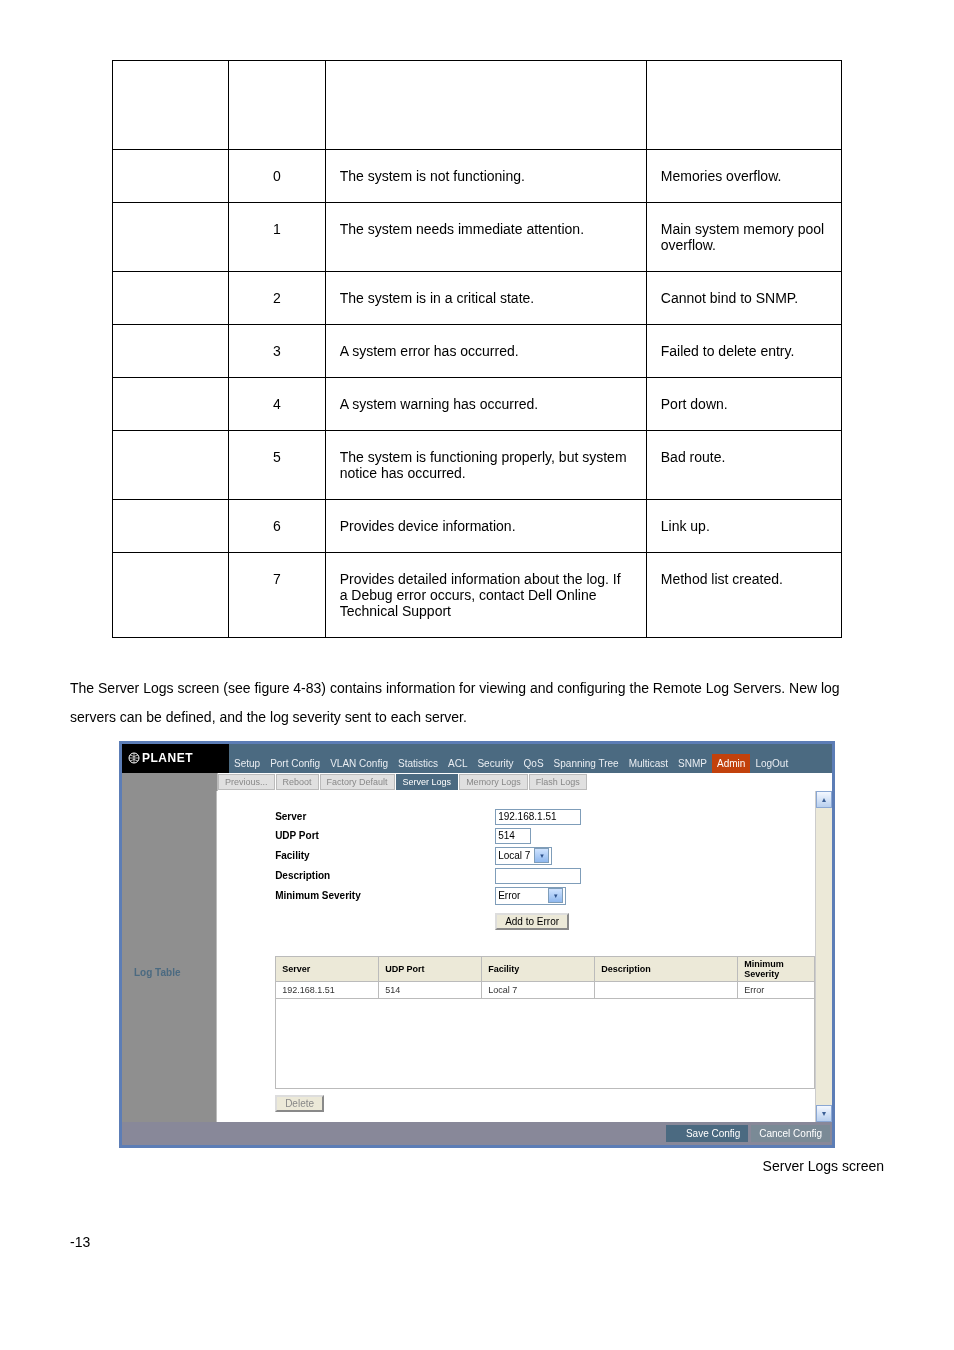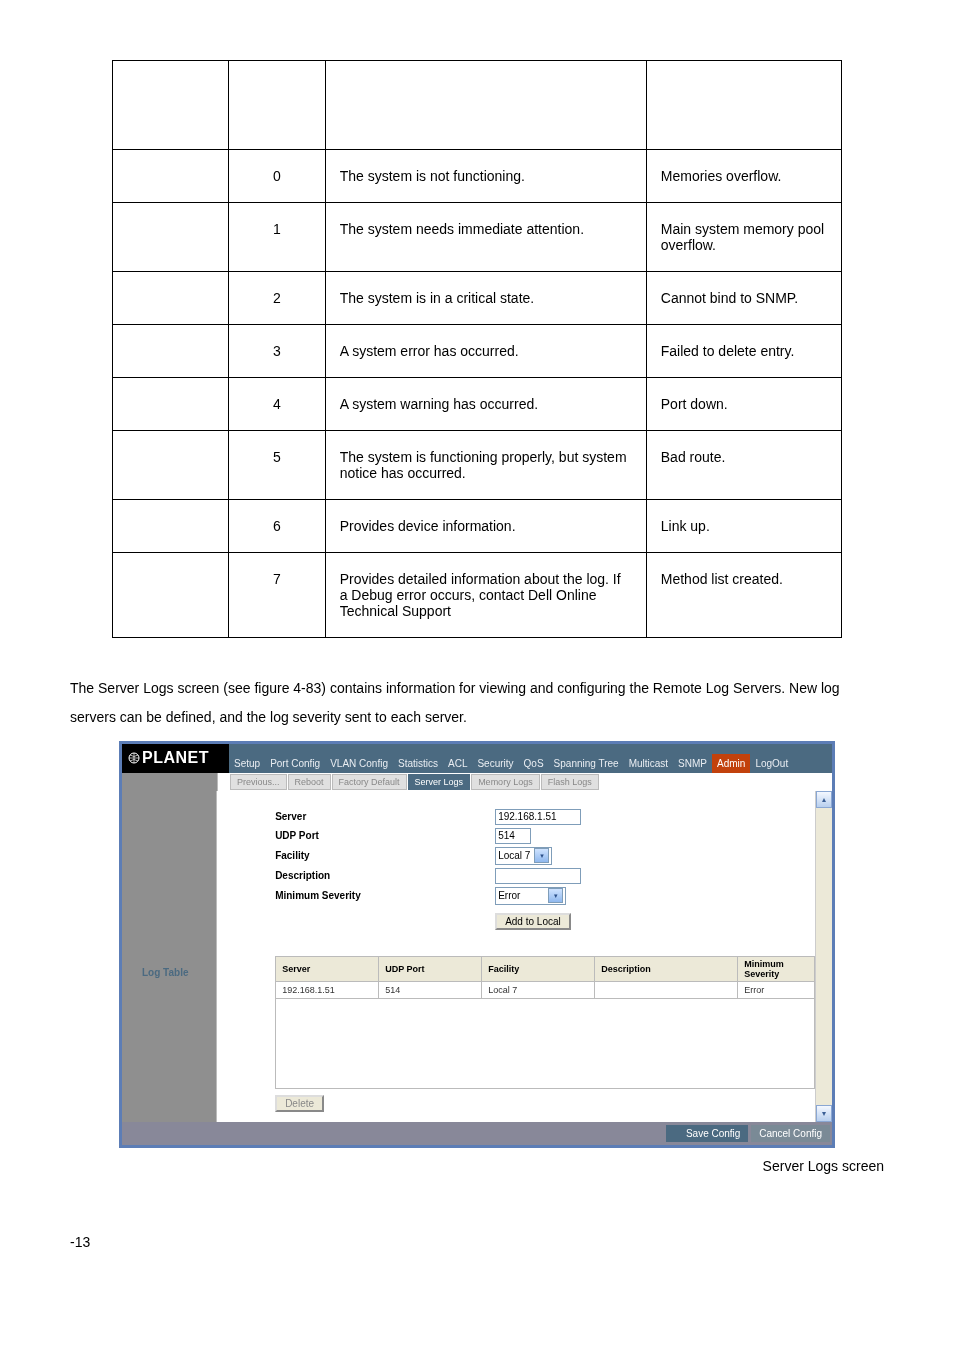--- a/index.html
+++ b/index.html
@@ -54,21 +54,21 @@
     background: #4b6a81;
   }
   .logo-box {
     width: 95px;
     background: #000;
     color: #fff;
     display: flex;
     align-items: center;
     padding: 4px 6px;
     font-weight: bold;
-    font-size: 16px;
+    font-size: 12px;
     letter-spacing: 0.5px;
   }
   .logo-box svg { margin-right:2px; }
   .menu-row {
     display: flex;
     flex: 1;
     color: #e9edf2;
     margin-top: 10px;
   }
   .menu-item {
@@ -171,21 +171,21 @@
     display:inline-block;
     border:2px outset #ddd;
     background:#ece9d8;
     padding:1px 8px;
     font-size:10px;
   }
   .log-table-label{
     color:#4b6a81;
     font-weight:bold;
     font-size:10px;
-    padding: 36px 0 0 20px;
+    padding: 36px 0 0 12px;
   }
   .log-table-wrap{
     margin: 0 0 0 40px;
   }
   table.log-table{
     border-collapse:collapse;
     width:540px;
   }
   table.log-table th{
     background:#ece9d8;
@@ -324,21 +324,21 @@
           <div class="menu-item">Security</div>
           <div class="menu-item">QoS</div>
           <div class="menu-item">Spanning Tree</div>
           <div class="menu-item">Multicast</div>
           <div class="menu-item">SNMP</div>
           <div class="menu-item active">Admin</div>
           <div class="menu-item">LogOut</div>
         </div>
       </div>
 
-      <div style="display:flex;gap:12px;">
+      <div style="display:flex;">
         <div class="left-col" style="height:18px;"></div>
         <div class="submenu-row" style="flex:1;margin-left:0;">
           <div class="sub-item">Previous...</div>
           <div class="sub-item">Reboot</div>
           <div class="sub-item">Factory Default</div>
           <div class="sub-item selected">Server Logs</div>
           <div class="sub-item">Memory Logs</div>
           <div class="sub-item">Flash Logs</div>
         </div>
       </div>
@@ -370,21 +370,21 @@
             </div>
             <div class="form-row">
               <div class="form-label">Minimum Severity</div>
               <span class="sel">
                   <span style="min-width:46px;display:inline-block">Error</span>
                   <span class="arrow">▾</span>
                 </span>
             </div>
             <div class="form-row" style="margin-top:8px;">
               <div class="form-label"></div>
-              <span class="btn3d">Add to Local</span>
+              <span class="btn3d">Add to Error</span>
             </div>
           </div>
 
           <div class="log-table-wrap" style="margin-top:26px;">
             <table class="log-table">
               <tbody>
                   <tr>
                 <th style="width:90px">Server</th>
                 <th style="width:90px">UDP Port</th>
                 <th style="width:100px">Facility</th>

